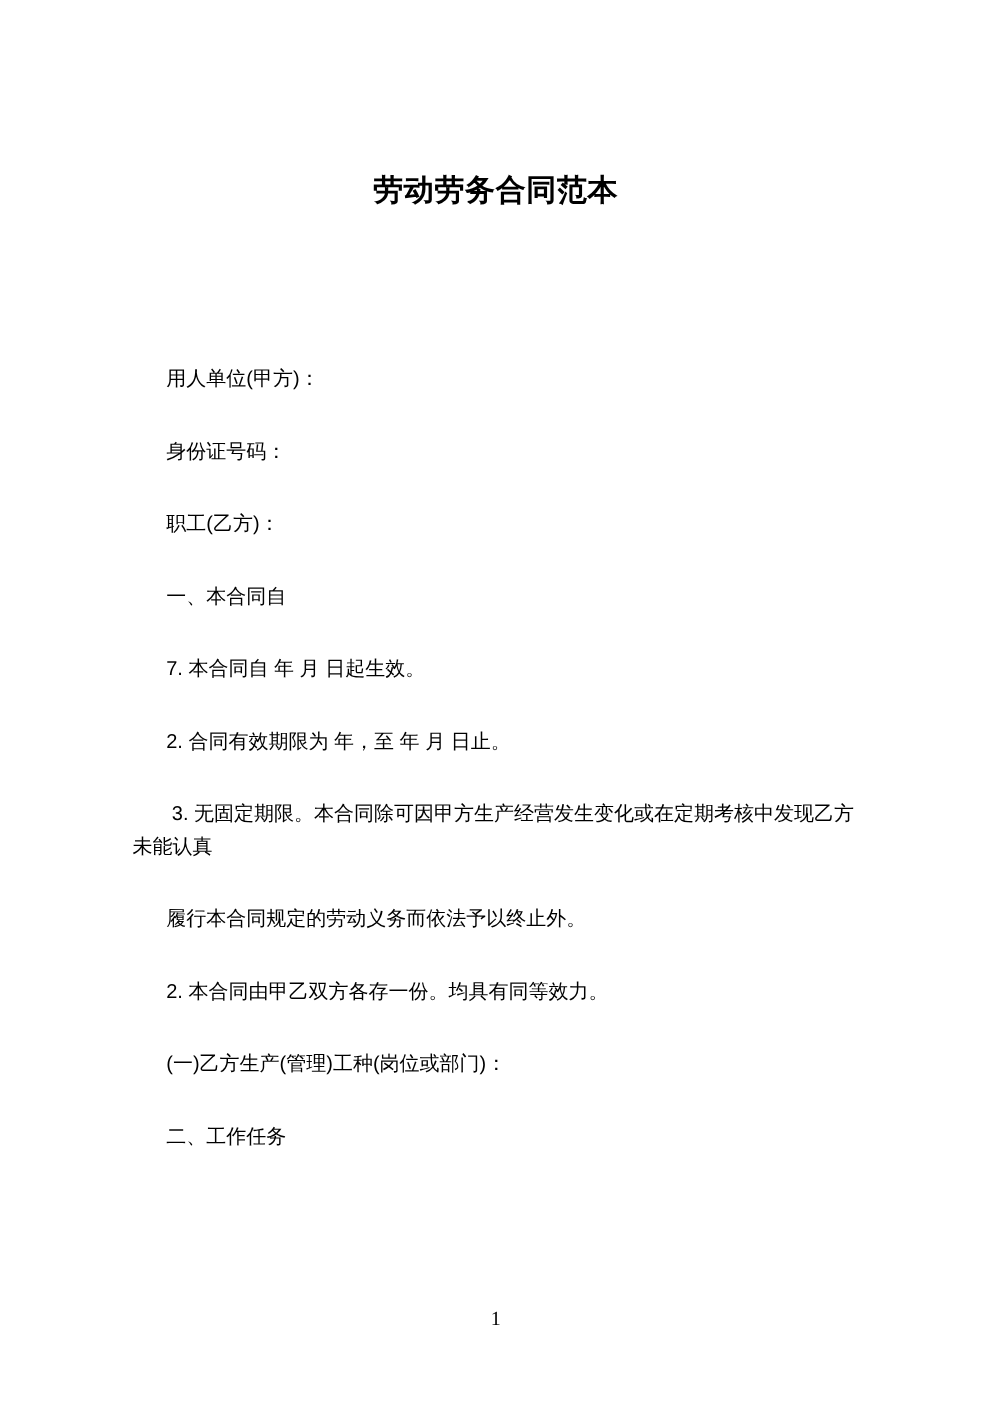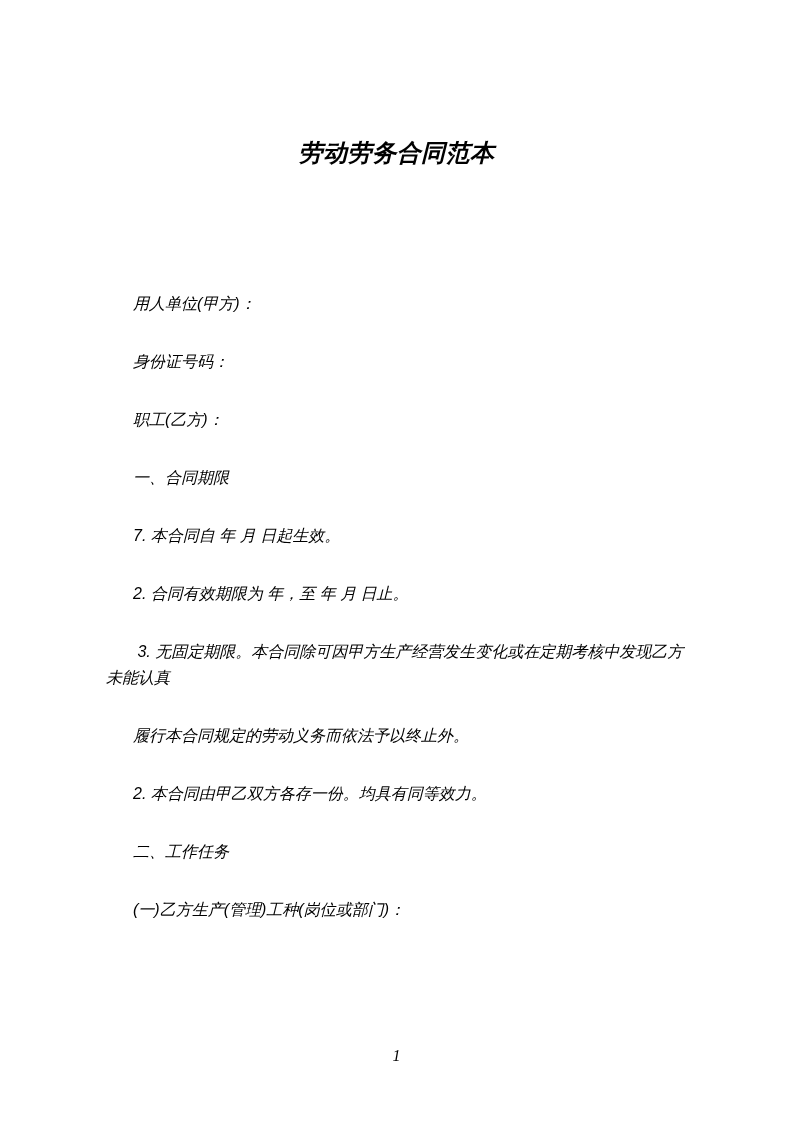--- a/index.html
+++ b/index.html
@@ -9,21 +9,20 @@
   }
   .page {
     position: relative;
     width: 793px;
     height: 1122px;
     margin: 0 auto;
     background: #ffffff;
     color: #000000;
     font-family: "Liberation Sans", "DejaVu Sans", sans-serif;
     overflow: hidden;
-    font-style: italic;
   }
   .doc-title {
     margin: 0;
     padding-top: 136px;
     font-size: 24px;
     line-height: 34px;
     font-weight: 700;
     text-align: center;
     letter-spacing: 0.5px;
   }
@@ -56,25 +55,25 @@
 <body>
 
 <div class="page">
 
   <h1 class="doc-title">劳动劳务合同范本</h1>
 
   <div class="doc-body">
     <p class="para first">用人单位(甲方)：</p>
     <p class="para">身份证号码：</p>
     <p class="para">职工(乙方)：</p>
-    <p class="para">一、合同期限</p>
+    <p class="para">一、本合同自</p>
     <p class="para">7. 本合同自 年 月 日起生效。</p>
     <p class="para">2. 合同有效期限为 年，至 年 月 日止。</p>
     <p class="para"> 3. 无固定期限。本合同除可因甲方生产经营发生变化或在定期考核中发现乙方未能认真</p>
     <p class="para">履行本合同规定的劳动义务而依法予以终止外。</p>
     <p class="para">2. 本合同由甲乙双方各存一份。均具有同等效力。</p>
+    <p class="para">(一)乙方生产(管理)工种(岗位或部门)：</p>
     <p class="para">二、工作任务</p>
-    <p class="para">(一)乙方生产(管理)工种(岗位或部门)：</p>
   </div>
 
   <div class="page-number">1</div>
 
 </div>
 
 </body></html>

